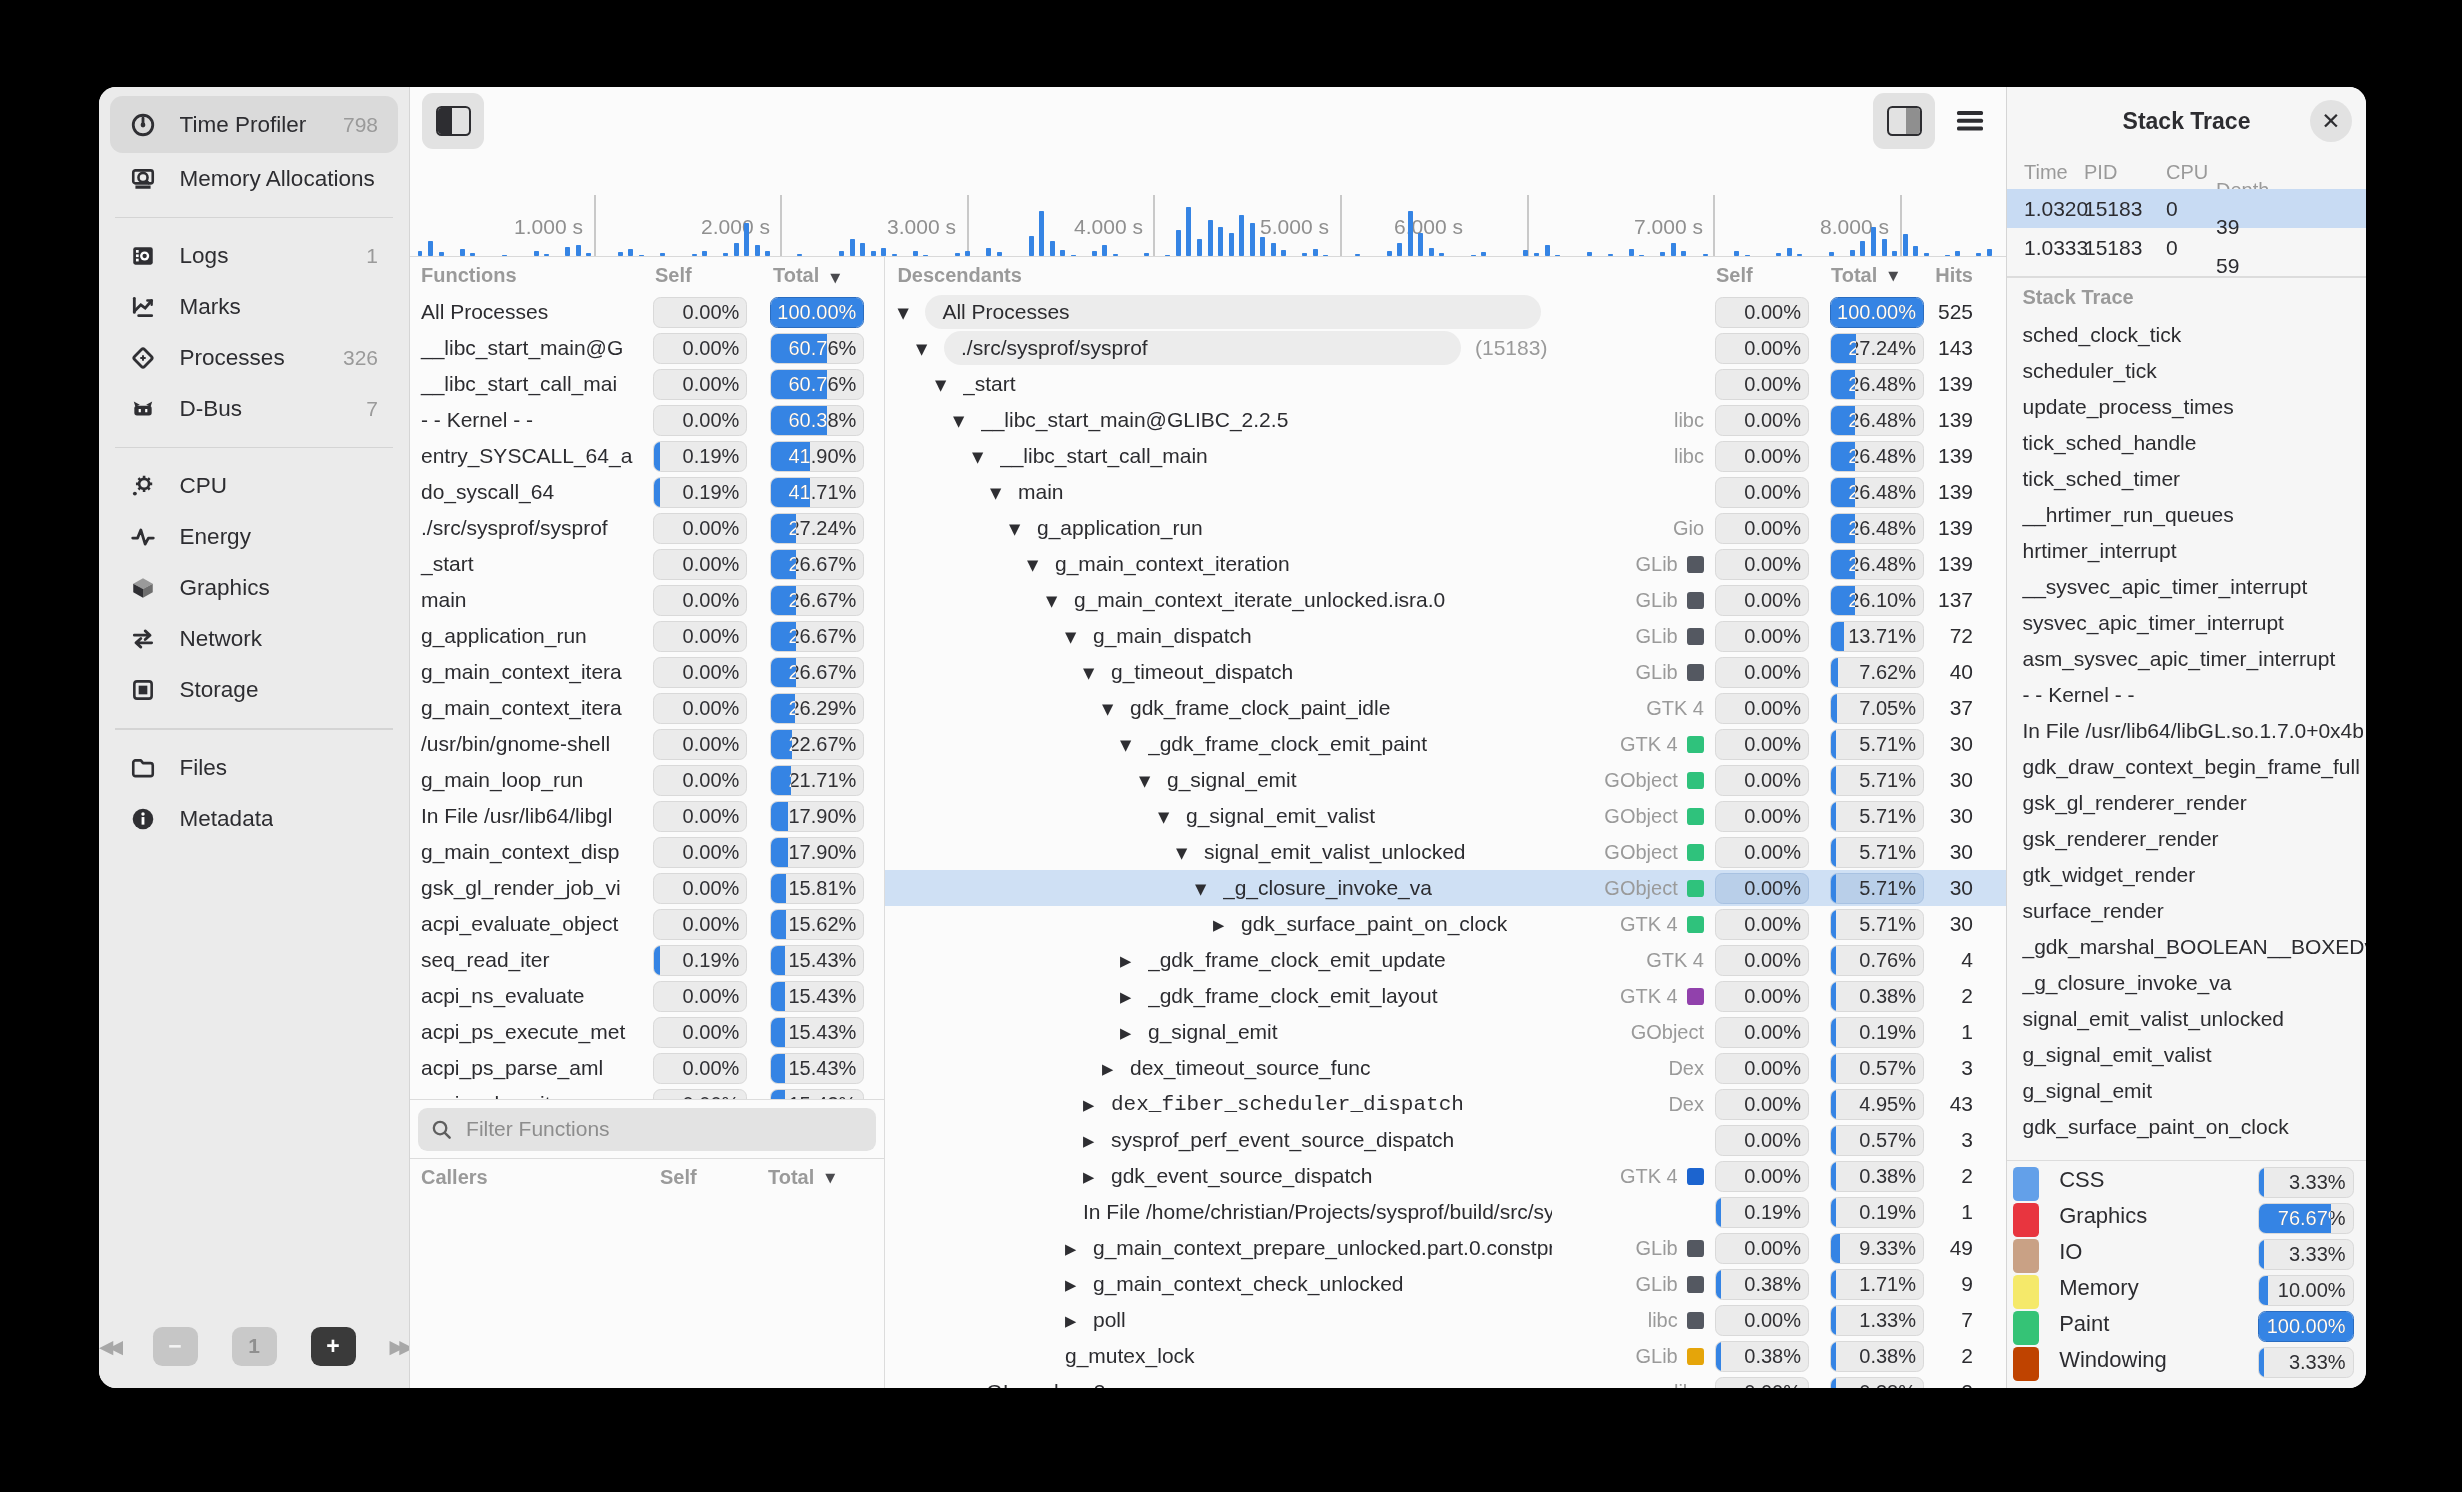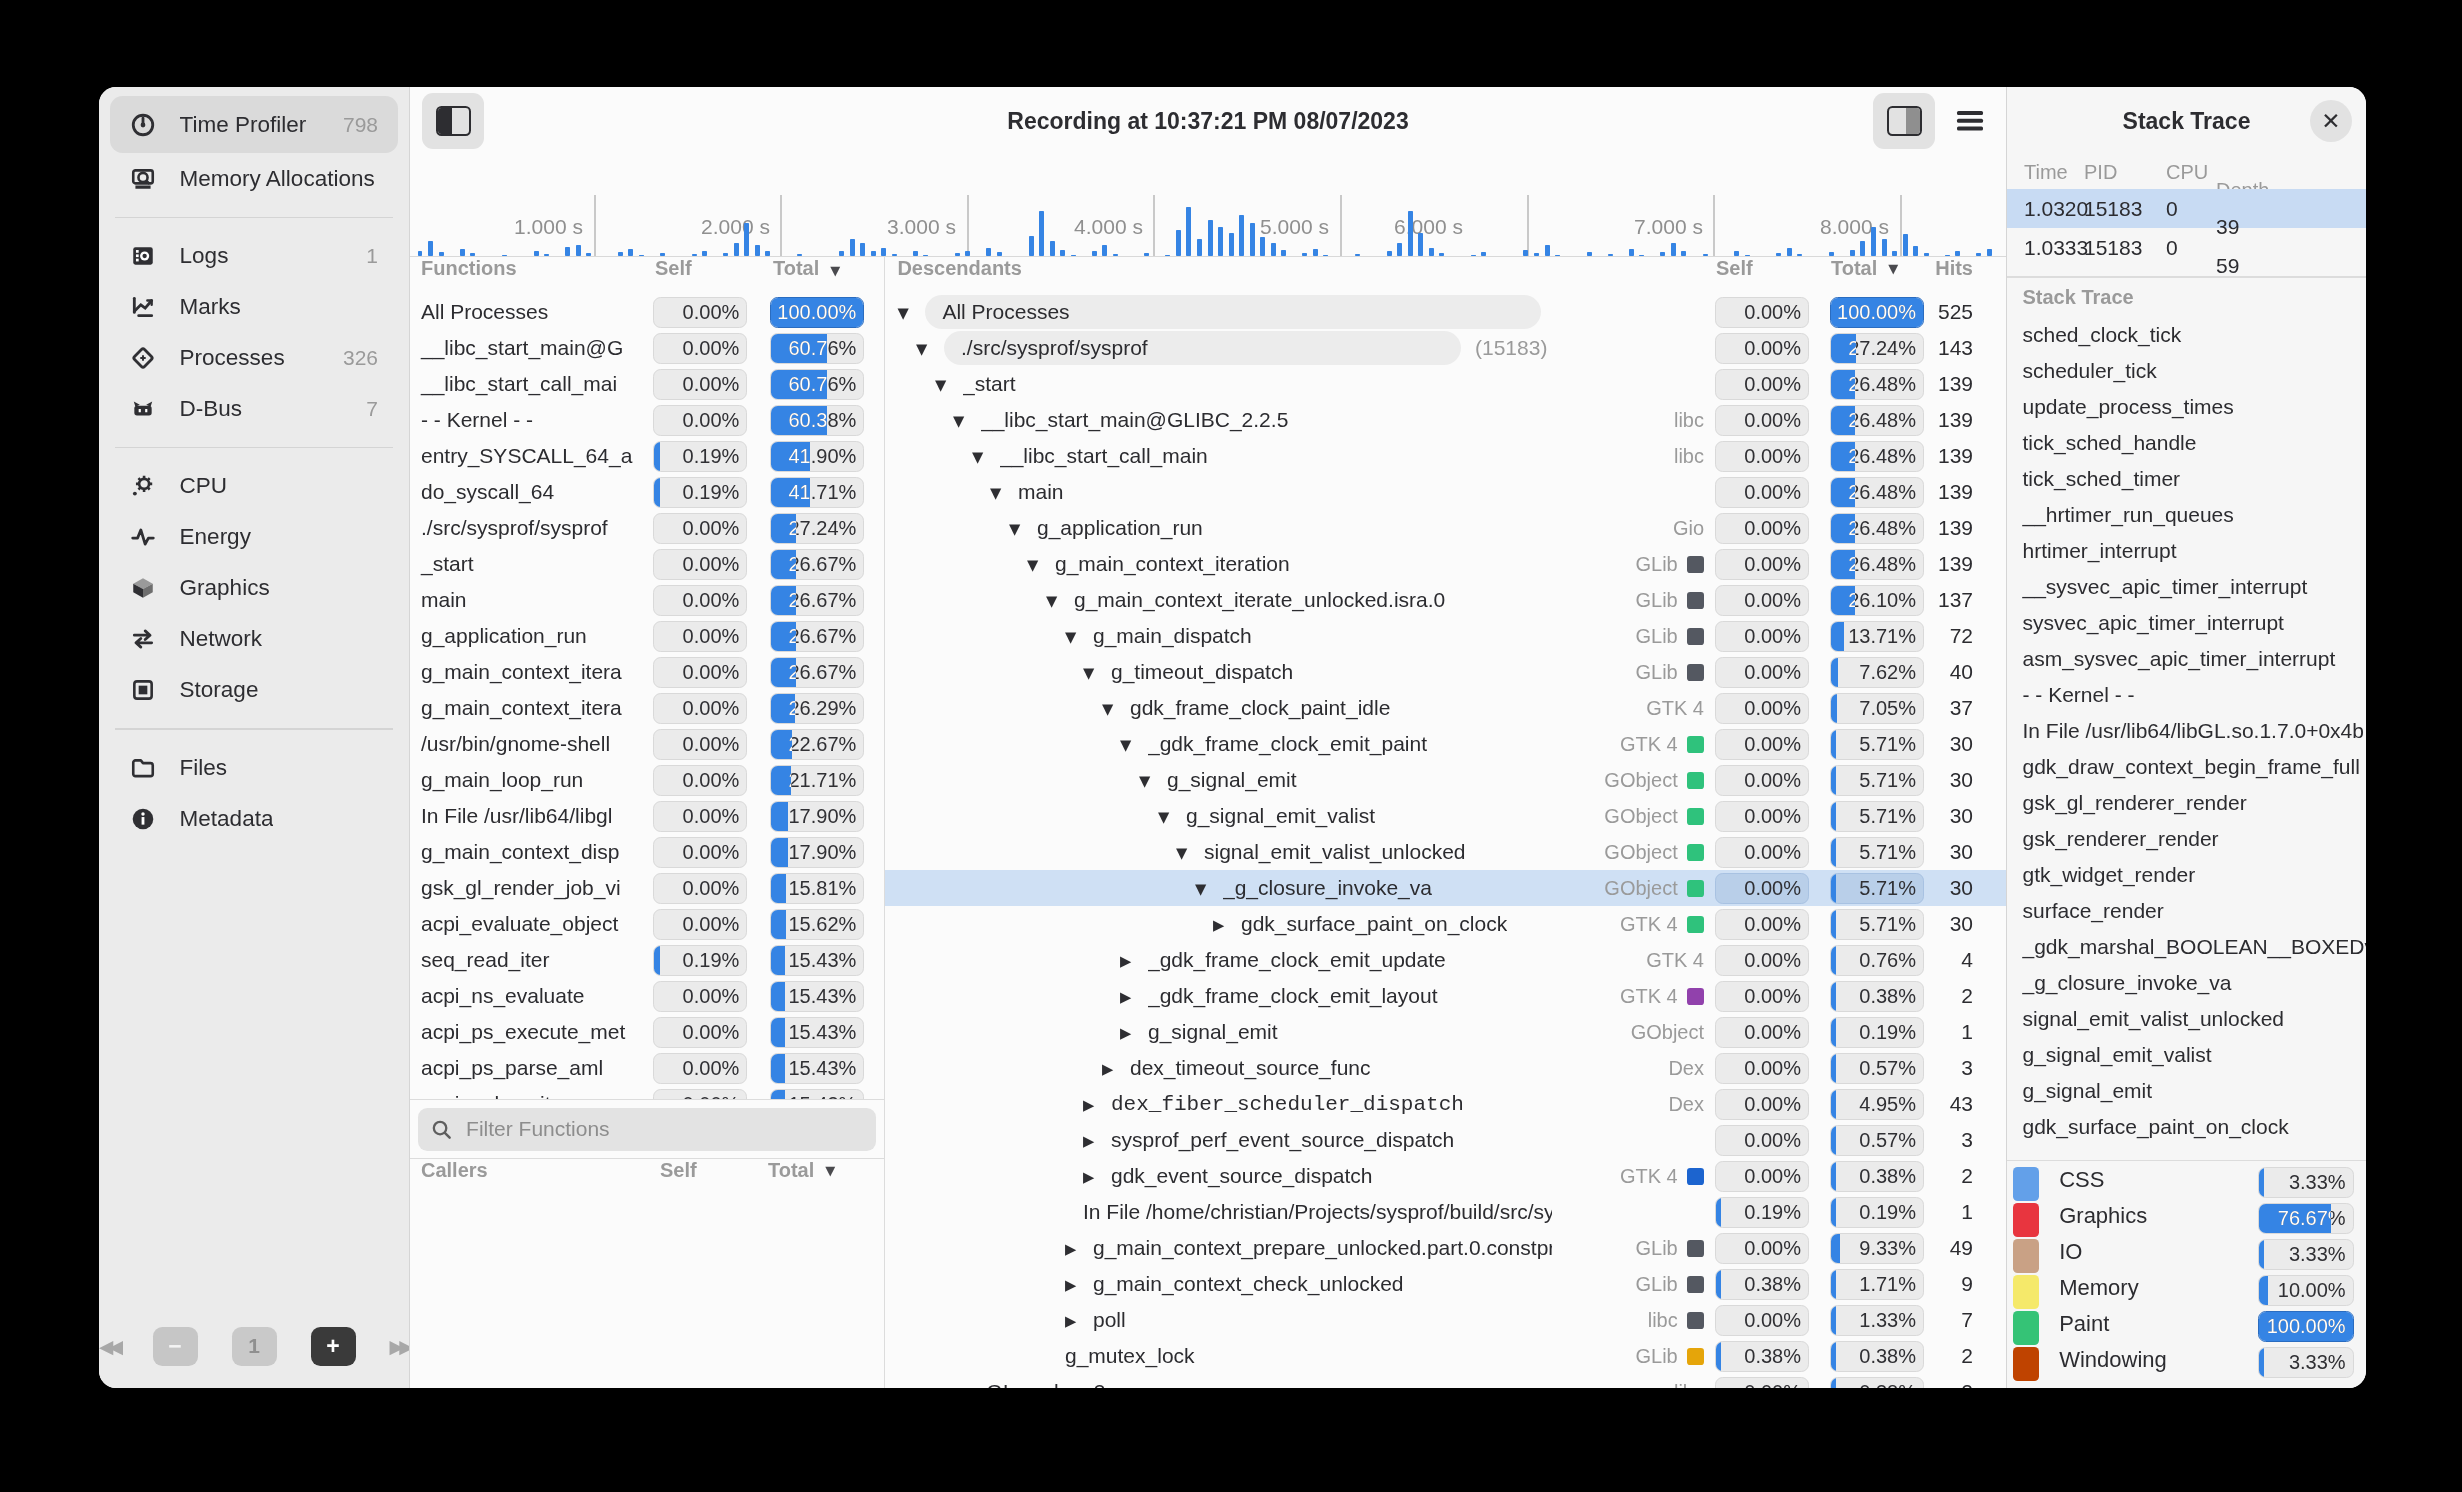--- a/index.html
+++ b/index.html
@@ -36,21 +36,21 @@
   .wt.wr::before{content:"";position:absolute;top:0;bottom:0;right:0;width:45%;background:#8f8f8f;}
   .menu-icon{width:26px;height:20px;display:block;position:relative;}
   .menu-icon,.menu-icon::before,.menu-icon::after{box-sizing:border-box;}
   .menu-icon::before{content:"";position:absolute;left:0;right:0;top:0;height:3.9px;background:#2d2d31;border-radius:1.5px;box-shadow:0 7.7px 0 #2d2d31,0 15.5px 0 #2d2d31;}
   .ruler{height:101px;position:relative;border-bottom:1.5px solid #d9d9d9;overflow:hidden;flex:none;}
   .tick-label{position:absolute;top:60px;width:132px;text-align:right;font-size:21px;color:#8f8f8f;}
   .tick-line{position:absolute;top:40px;bottom:0;width:1.5px;background:#c9c9c9;}
   .bar{position:absolute;bottom:0;width:4.6px;background:#3584e4;border-radius:0.8px;}
   .content{flex:1;display:flex;min-height:0;}
   
-  .colhead{height:37px;display:flex;align-items:flex-start;color:#9a9a9a;font-size:20px;font-weight:600;flex:none;}
+  .colhead{height:37px;display:flex;align-items:center;color:#9a9a9a;font-size:20px;font-weight:600;flex:none;}
   .sort{color:#4a4a4e;font-size:13px;margin-left:11px;font-family:"DejaVu Sans",sans-serif;}
   
   .fnpanel{width:474px;flex:none;border-right:1.5px solid #dcdcdc;display:flex;flex-direction:column;min-height:0;}
   .fn-head .h-name{width:245px;padding-left:11px;box-sizing:border-box;}
   .fn-head .h-self{width:118px;}
   .fn-list{height:805px;overflow:hidden;flex:none;}
   .fn-row{height:36px;display:flex;align-items:center;}
   .fn-name{width:234px;padding-left:11px;box-sizing:border-box;font-size:21px;color:#2c2c30;white-space:nowrap;overflow:hidden;flex:none;}
   .fn-row .pill.selfp{margin-left:9.3px;}
   .fn-row .pill.totalp{margin-left:23px;}
@@ -270,21 +270,20 @@
       <button class="pg-btn pg-plus">+</button>
       <span class="pg-ghost">▶▶</span>
     </div>
   </aside>
 
   <section class="main">
     <div class="main-header">
       <button class="hbtn left">
           <span class="wt wl"></span>
         </button>
-      <div class="title">Recording at 10:37:21 PM 08/07/2023</div>
       <button class="hbtn rt">
           <span class="wt wr"></span>
         </button>
       <button class="hbtn menu">
           <span class="menu-icon"></span>
         </button>
     </div>
     <div class="ruler">
         <div class="tick-label" style="left: 41px;">1.000 s</div>
         <div class="tick-line" style="left: 184px;"></div>

